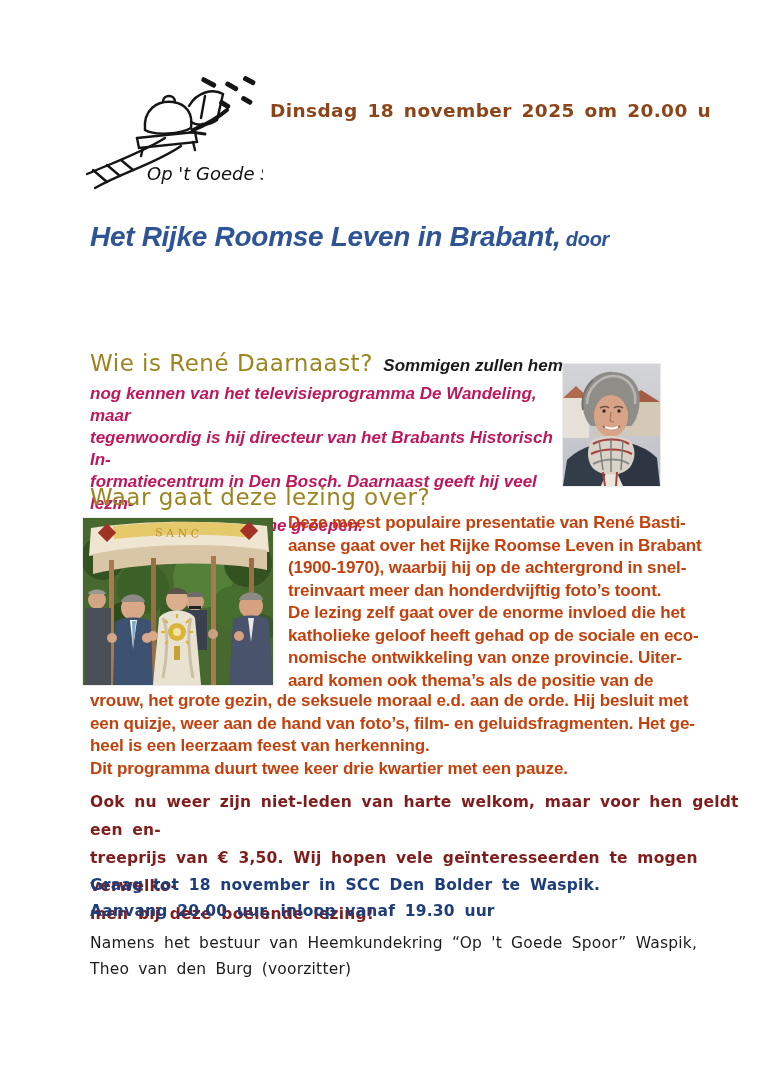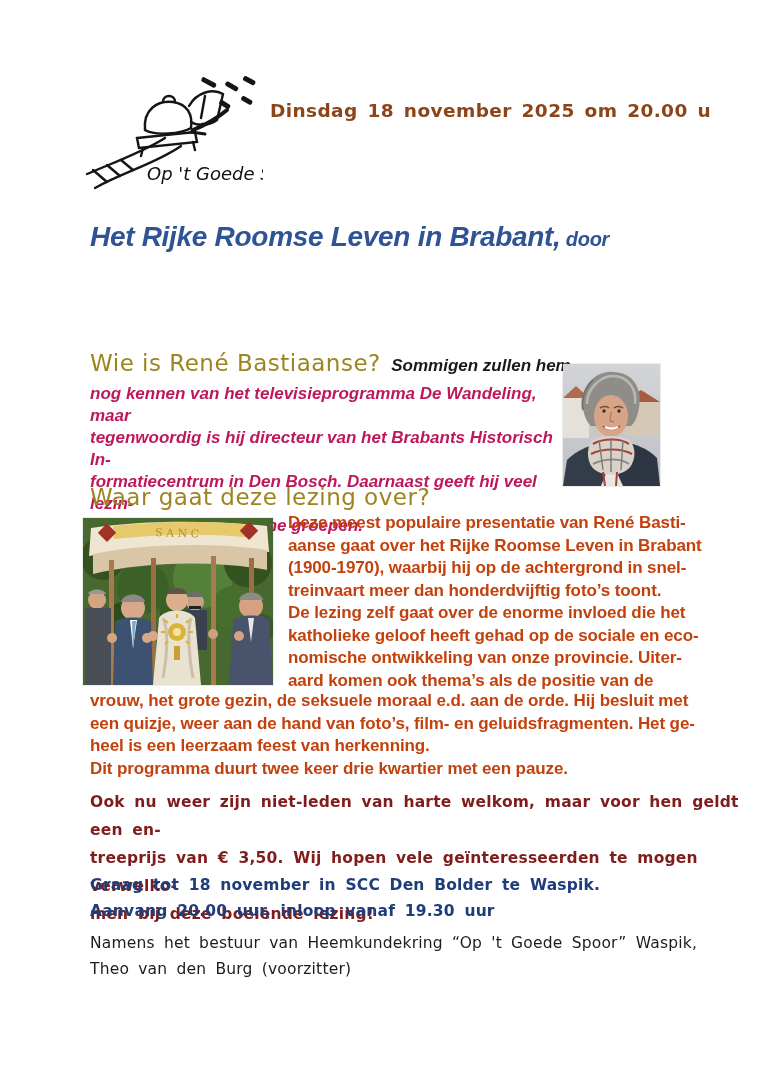--- a/index.html
+++ b/index.html
@@ -95,21 +95,21 @@
   </div>
 
   <div class="abs hdr" style="left:270px;top:100px;">Dinsdag 18 november 2025 om 20.00 u</div>
 
   <div class="abs" style="left:90px;top:219px;width:620px;">
     <div class="title-main"><span>Het Rijke Roomse Leven in Brabant,</span><span class="title-door"> door</span></div>
   </div>
 
   <div class="abs" style="left:90px;top:350px;width:478px;">
     <div style="white-space:nowrap;">
-      <span class="gold">Wie is René Bastiaanse?</span>
+      <span class="gold">Wie is René Daarnaast?</span>
       <span class="lead" style="margin-left:6px;">Sommigen zullen hem</span>
     </div>
     <div class="who-lines" style="margin-top:7px;">nog kennen van het televisieprogramma De Wandeling, maar
 tegenwoordig is hij directeur van het Brabants Historisch In-
 formatiecentrum in Den Bosch. Daarnaast geeft hij veel lezin-
 gen voor grote en kleine groepen.</div>
   </div>
 
   <div class="abs photo" style="left:563px;top:364px;width:97px;height:122px;">
     <svg width="97" height="122" viewBox="0 0 97 122">

